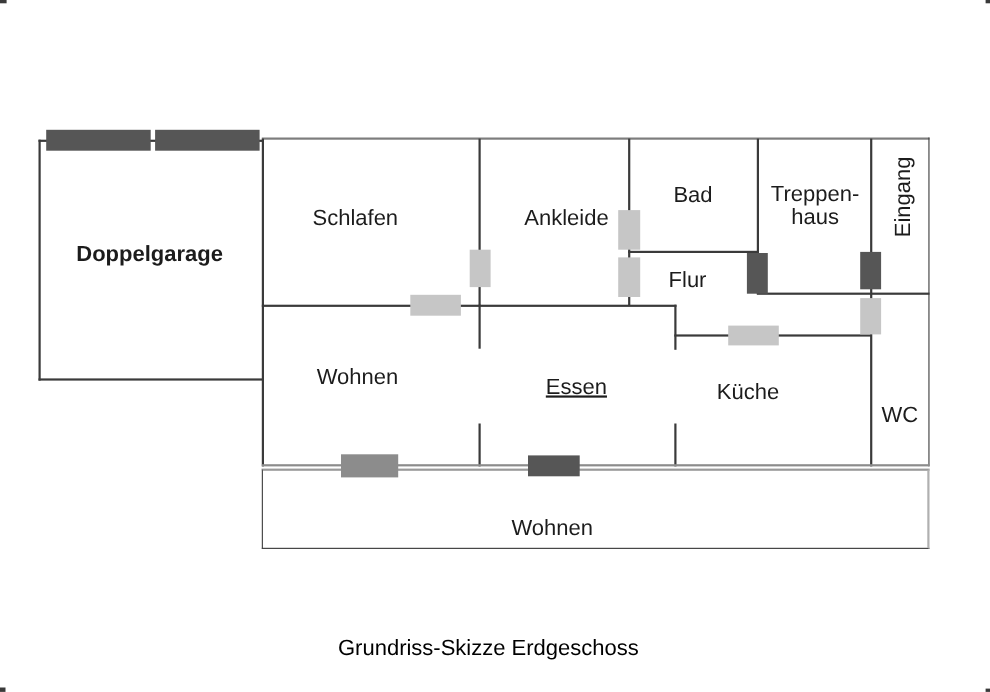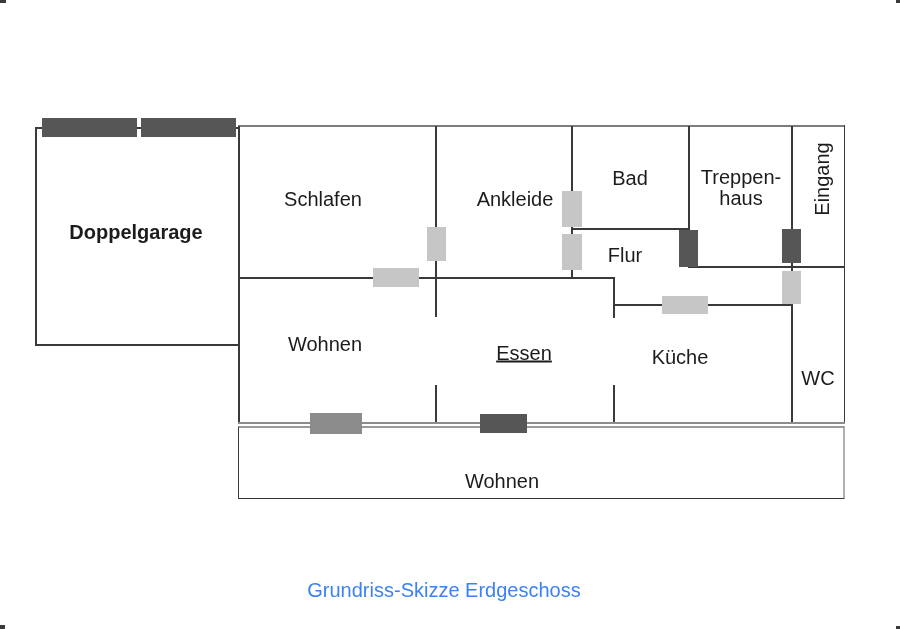--- a/index.html
+++ b/index.html
@@ -15,21 +15,21 @@
   }
   .room-label.rotated{transform:translate(-50%,-50%) rotate(-90deg);white-space:nowrap;}
   .balkon-rect{
     position:absolute;left:238px;top:426px;width:604px;height:70px;
     border-top:2px solid #9a9a9a;border-right:2px solid #b0b0b0;
     border-bottom:1.5px solid #333333;border-left:1.5px solid #3a3a3a;
     background:#ffffff;
   }
   .caption{
     position:absolute;left:444px;top:590px;transform:translate(-50%,-50%);
-    font-size:20px;color:#3b82f6;white-space:nowrap;
+    font-size:20px;color:#000000;white-space:nowrap;
   }
   .corner-mark{position:absolute;background:#3a3a3a;}
 </style>
 </head>
 <body>
 
 <div class="stage">
 
   <div class="corner-mark" style="left:0;top:0;width:6px;height:3px;"></div>
   <div class="corner-mark" style="left:896px;top:0;width:4px;height:3px;"></div>

